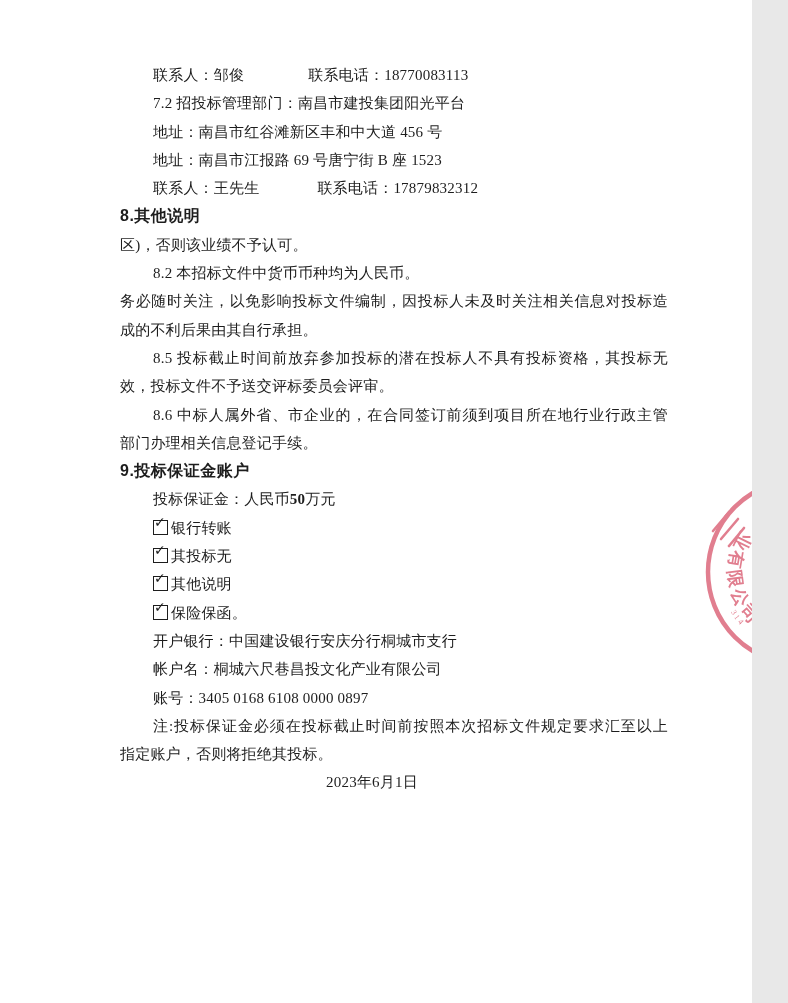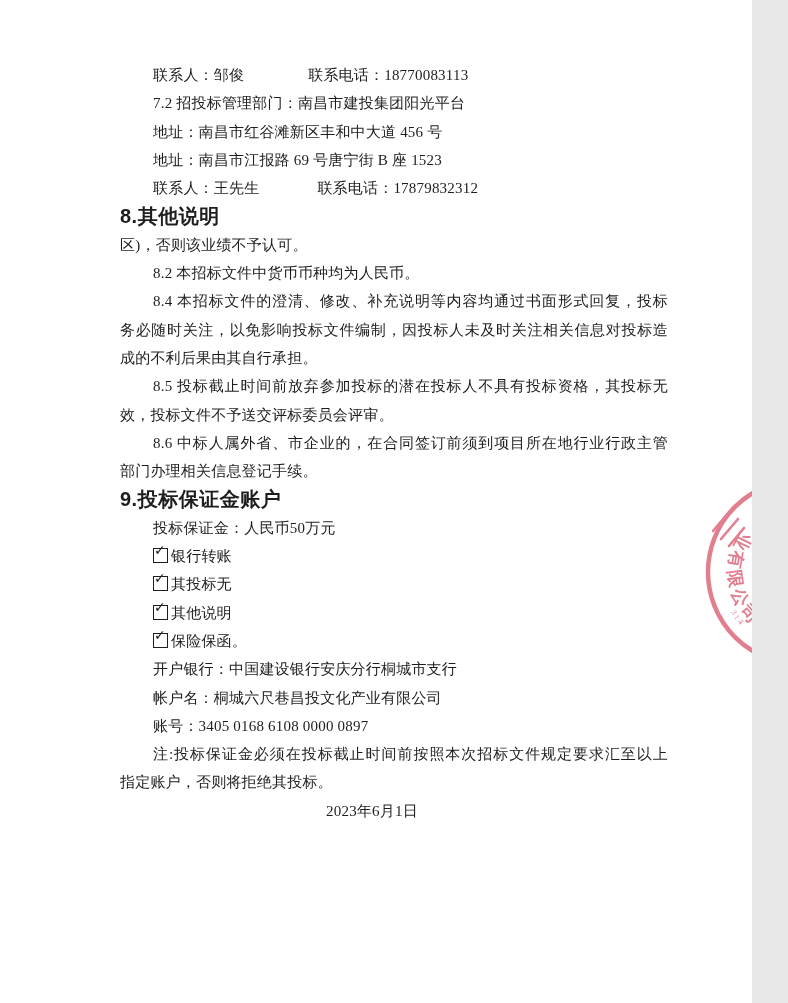--- a/index.html
+++ b/index.html
@@ -20,27 +20,27 @@
   }
   .line{
     height:28.3px;
     line-height:28.3px;
     white-space:nowrap;
   }
   .ind{padding-left:33px;}
   .heading{
     font-family:"Liberation Sans","DejaVu Sans",sans-serif;
     font-weight:bold;
-    font-size:20px;
+    font-size:16px;
     letter-spacing:0.5px;
   }
   .fill{text-align:justify;text-align-last:justify;}
   .g64{margin-left:64px;}
   .g58{margin-left:58px;margin-top:45px;}
-  .b{font-weight:normal;}
+  .b{font-weight:bold;}
   .date-line{text-align:center;padding-right:44px;}
   .cbx{
     display:inline-block;
     width:13px;height:13px;
     border:1.5px solid #1d1d1d;
     position:relative;
     vertical-align:-2px;
     margin-right:3px;
   }
   .cbx .tick{
@@ -68,21 +68,20 @@
     <div class="line ind">7.2 招投标管理部门：南昌市建投集团阳光平台</div>
     <div class="line ind">地址：南昌市红谷滩新区丰和中大道 456 号</div>
     <div class="line ind">地址：南昌市江报路 69 号唐宁街 B 座 1523</div>
     <div class="line ind">
       <span>联系人：王先生</span><span class="g58">联系电话：17879832312</span>
     </div>
 
     <div class="line heading">8.其他说明</div>
     <div class="line">区)，否则该业绩不予认可。</div>
     <div class="line ind">8.2 本招标文件中货币币种均为人民币。</div>
-    <div class="line ind fill">8.4 本招标文件的澄清、修改、补充说明等内容均通过书面形式回复，投标</div>
     <div class="line fill">务必随时关注，以免影响投标文件编制，因投标人未及时关注相关信息对投标造</div>
     <div class="line">成的不利后果由其自行承担。</div>
     <div class="line ind fill">8.5 投标截止时间前放弃参加投标的潜在投标人不具有投标资格，其投标无</div>
     <div class="line">效，投标文件不予送交评标委员会评审。</div>
     <div class="line ind fill">8.6 中标人属外省、市企业的，在合同签订前须到项目所在地行业行政主管</div>
     <div class="line">部门办理相关信息登记手续。</div>
 
     <div class="line heading">9.投标保证金账户</div>
     <div class="line ind">
       <span>投标保证金：人民币</span><span class="b">50</span><span>万元</span>

